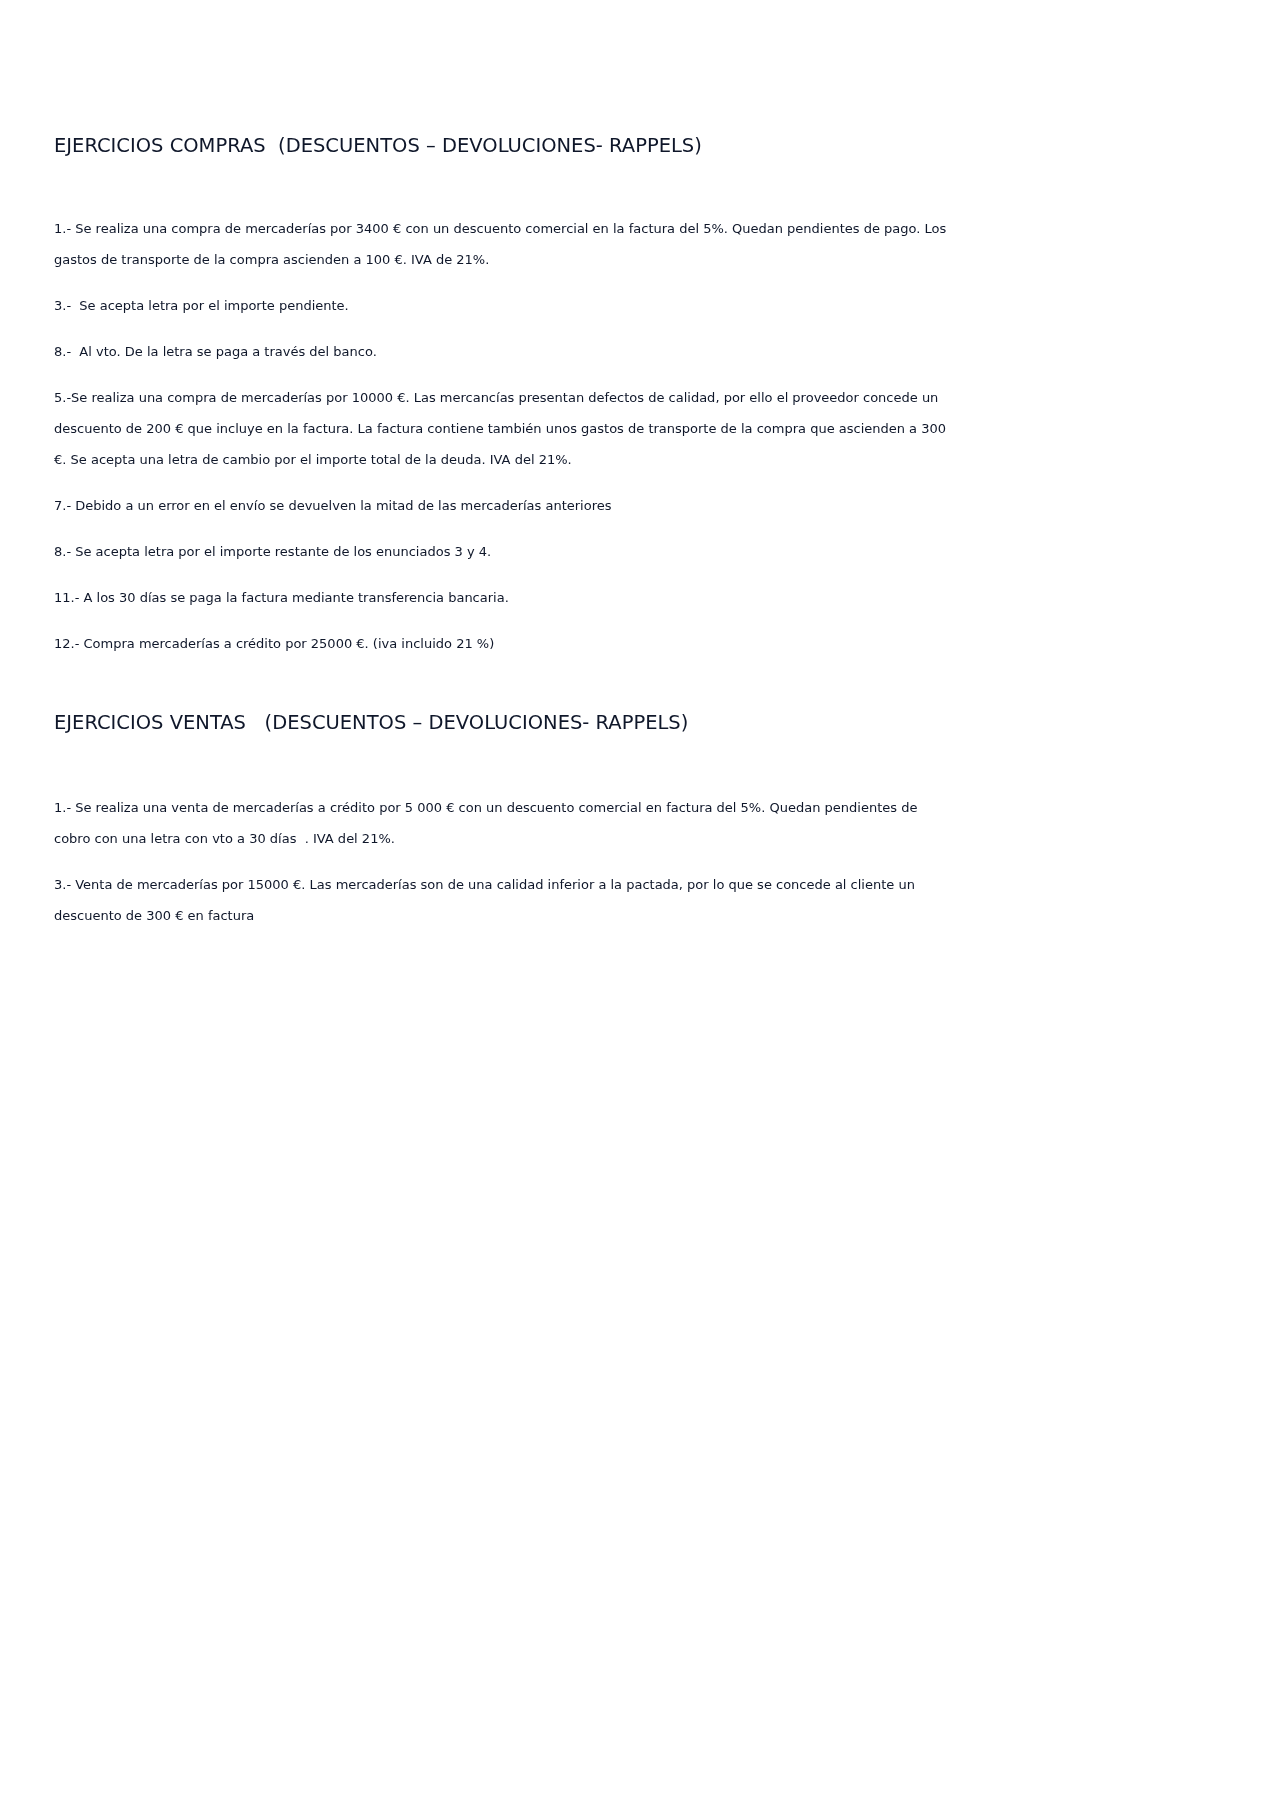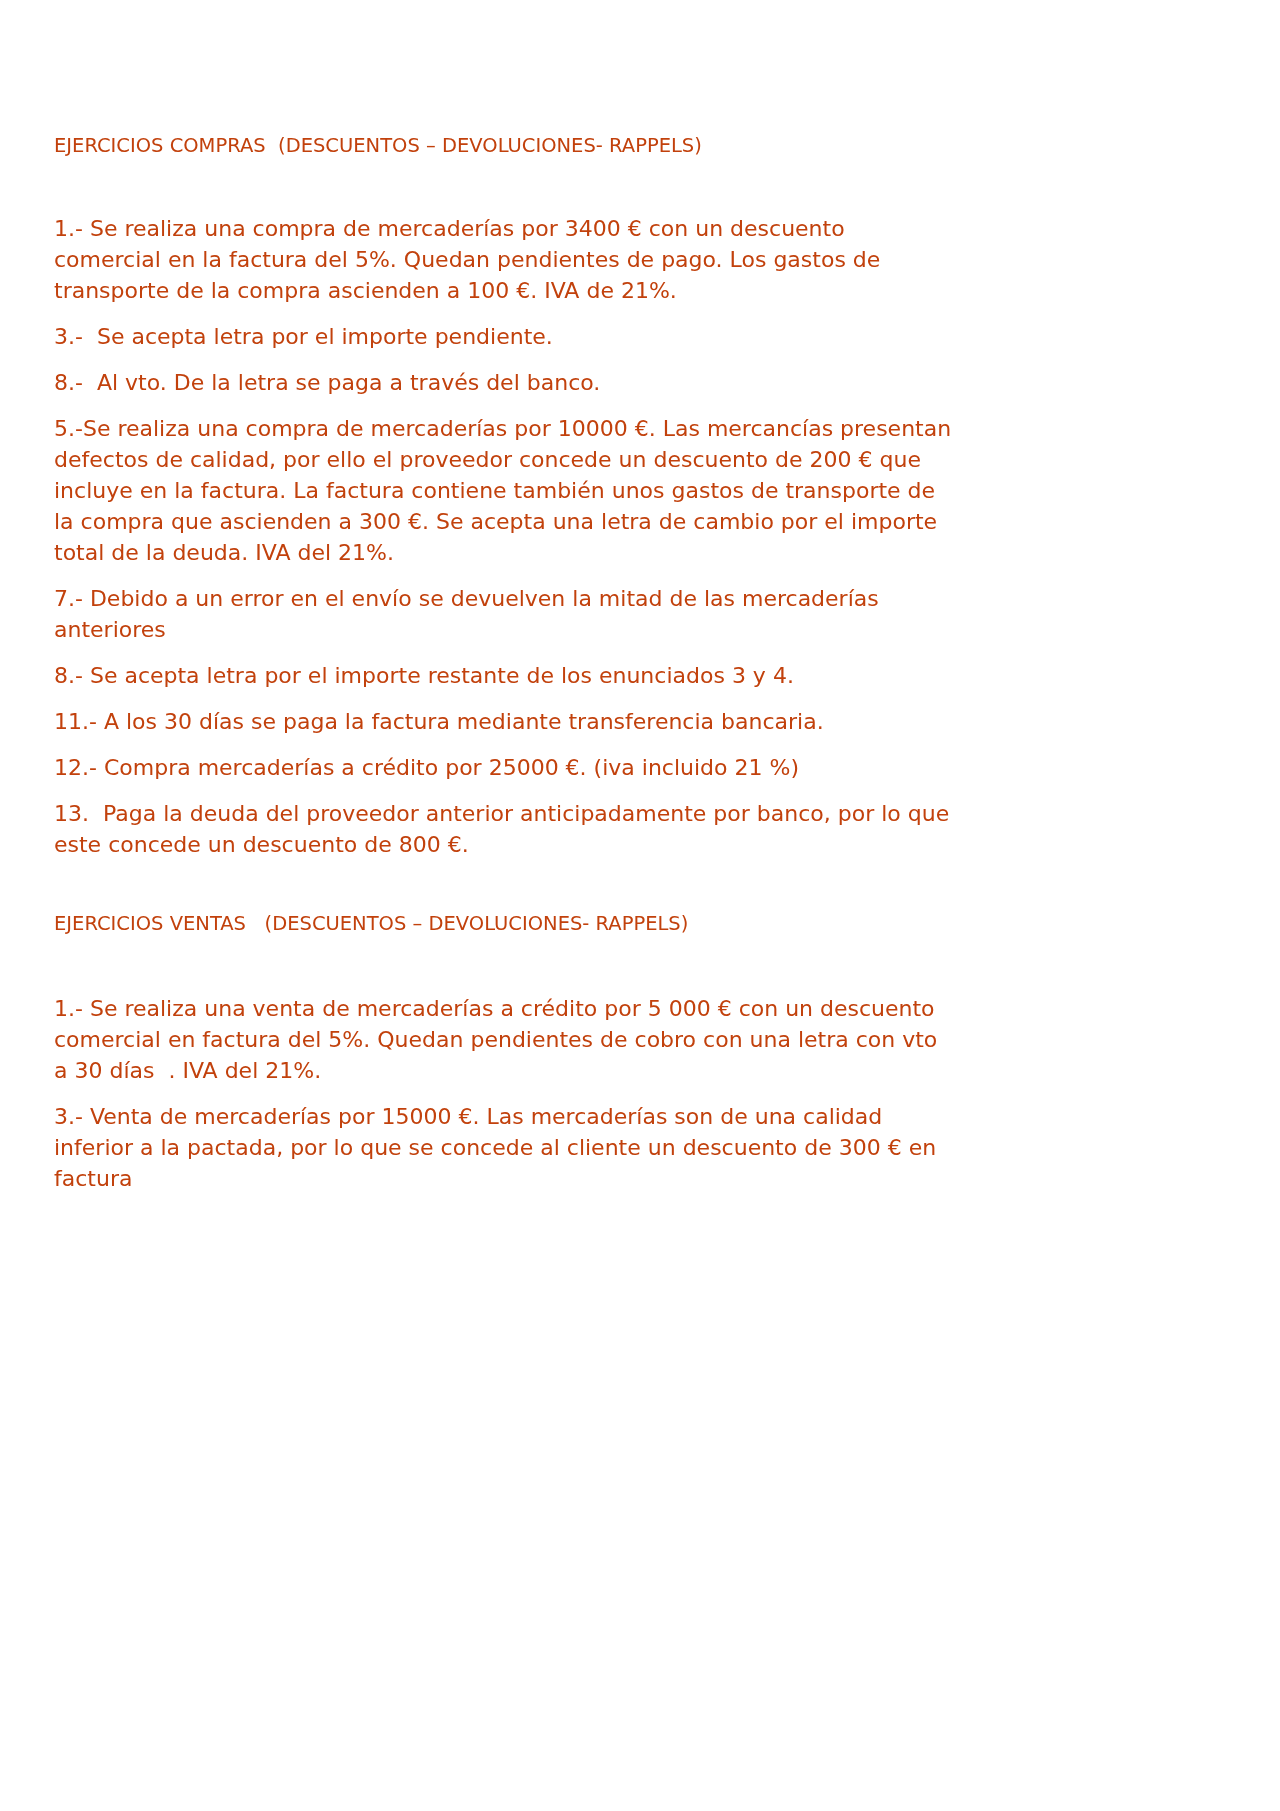--- a/index.html
+++ b/index.html
@@ -7,41 +7,41 @@
     padding: 0;
     background: #ffffff;
   }
   .page {
     position: relative;
     width: 1280px;
     height: 1811px;
     background: #ffffff;
     overflow: hidden;
     font-family: "DejaVu Sans", "Liberation Sans", sans-serif;
-    color: #c2410c;
+    color: #0f172a;
   }
   .content {
     position: absolute;
     top: 130px;
     left: 54px;
     width: 902px;
   }
   .section-title {
     font-size: 19.5px;
     line-height: 31px;
     font-weight: normal;
     margin: 0 0 52px 0;
     white-space: pre-wrap;
   }
   .section-title.second {
     margin-top: 48px;
     margin-bottom: 54px;
   }
   p.para {
-    font-size: 22px;
+    font-size: 13px;
     line-height: 31px;
     margin: 0 0 15px 0;
     white-space: pre-wrap;
   }
 </style>
 </head>
 <body>
 
 <div class="page">
   <div class="content">
@@ -49,21 +49,20 @@
     <div class="section">
       <h1 class="section-title">EJERCICIOS COMPRAS  (DESCUENTOS – DEVOLUCIONES- RAPPELS)</h1>
       <p class="para">1.- Se realiza una compra de mercaderías por 3400 € con un descuento comercial en la factura del 5%. Quedan pendientes de pago. Los gastos de transporte de la compra ascienden a 100 €. IVA de 21%.</p>
       <p class="para">3.-  Se acepta letra por el importe pendiente.</p>
       <p class="para">8.-  Al vto. De la letra se paga a través del banco.</p>
       <p class="para">5.-Se realiza una compra de mercaderías por 10000 €. Las mercancías presentan defectos de calidad, por ello el proveedor concede un descuento de 200 € que incluye en la factura. La factura contiene también unos gastos de transporte de la compra que ascienden a 300 €. Se acepta una letra de cambio por el importe total de la deuda. IVA del 21%.</p>
       <p class="para">7.- Debido a un error en el envío se devuelven la mitad de las mercaderías anteriores</p>
       <p class="para">8.- Se acepta letra por el importe restante de los enunciados 3 y 4.</p>
       <p class="para">11.- A los 30 días se paga la factura mediante transferencia bancaria.</p>
       <p class="para">12.- Compra mercaderías a crédito por 25000 €. (iva incluido 21 %)</p>
-      <p class="para">13.  Paga la deuda del proveedor anterior anticipadamente por banco, por lo que este concede un descuento de 800 €.</p>
     </div>
 
     <div class="section">
       <h1 class="section-title second">EJERCICIOS VENTAS   (DESCUENTOS – DEVOLUCIONES- RAPPELS)</h1>
       <p class="para">1.- Se realiza una venta de mercaderías a crédito por 5 000 € con un descuento comercial en factura del 5%. Quedan pendientes de cobro con una letra con vto a 30 días  . IVA del 21%.</p>
       <p class="para">3.- Venta de mercaderías por 15000 €. Las mercaderías son de una calidad inferior a la pactada, por lo que se concede al cliente un descuento de 300 € en factura</p>
     </div>
 
   </div>
 </div>

